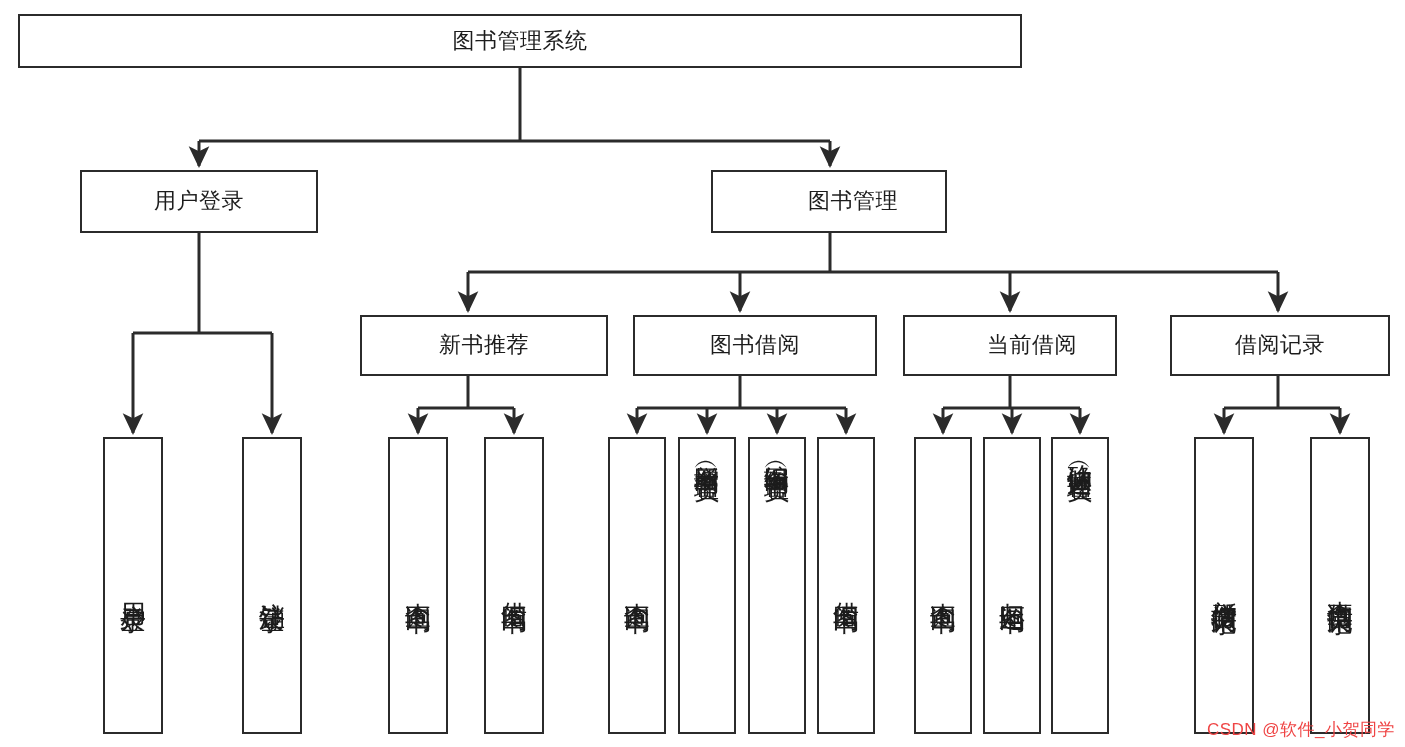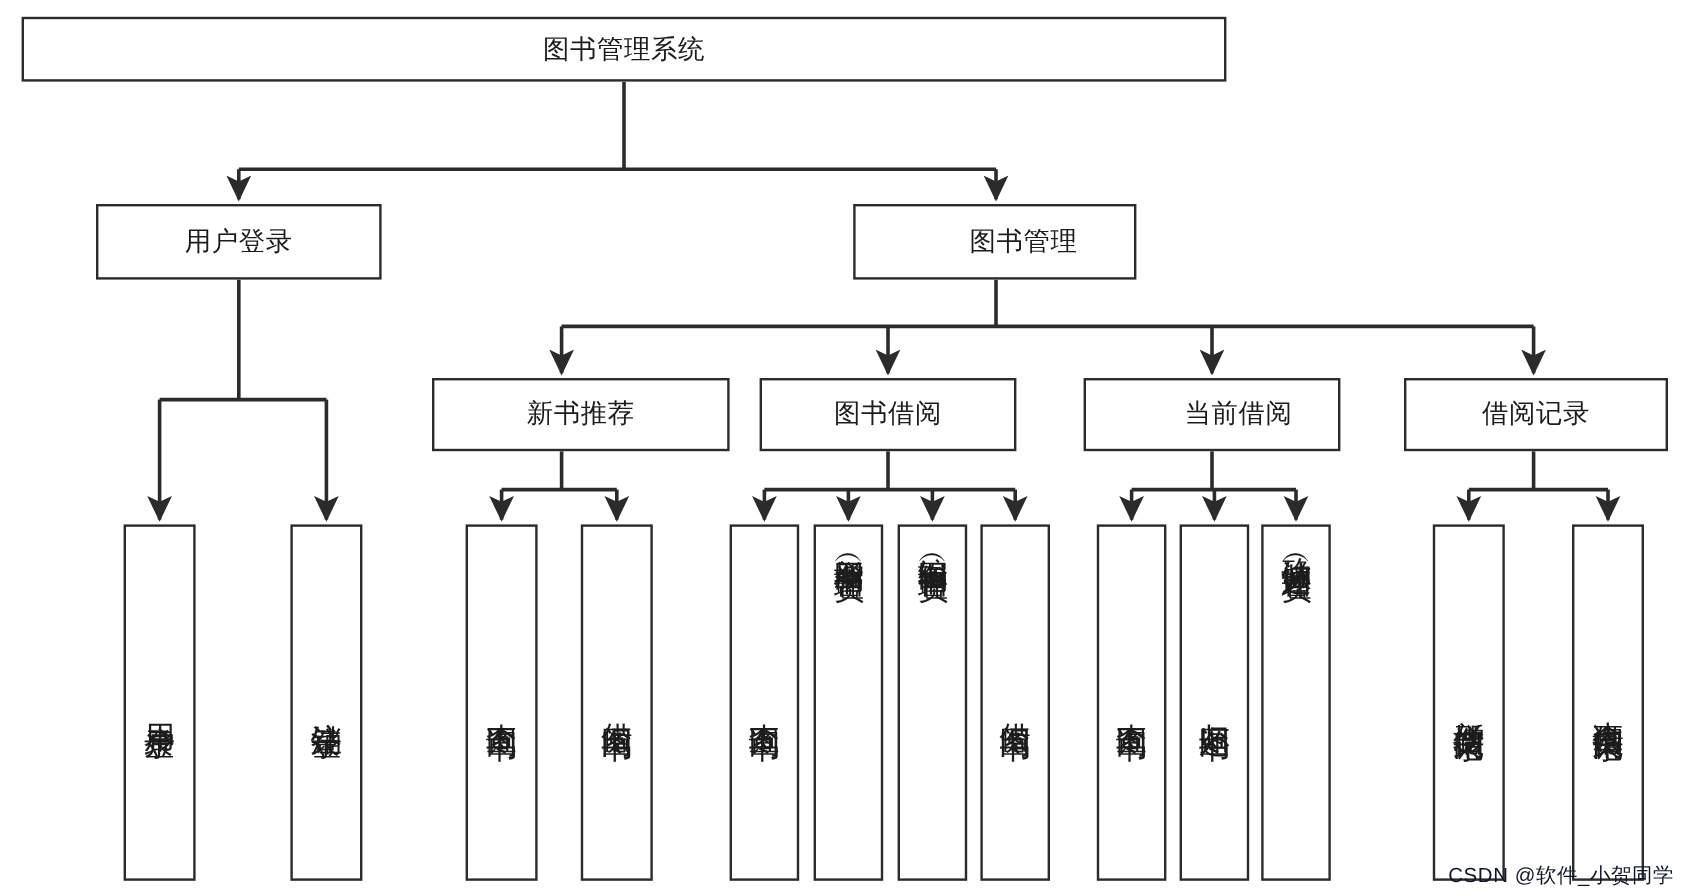--- a/index.html
+++ b/index.html
@@ -59,21 +59,21 @@
   }
   .node.vert.centered {
     align-items: center;
     padding-top: 0;
   }
   .watermark {
     position: absolute;
     right: 10px;
     bottom: 6px;
     font-size: 17px;
-    color: #0f172a;
+    color: #ef4444;
     white-space: nowrap;
     letter-spacing: 0.5px;
   }
 </style>
 </head>
 <body>
 
 <div id="canvas">
 
   <svg id="wires" viewBox="0 0 1405 747" xmlns="http://www.w3.org/2000/svg">
@@ -133,21 +133,21 @@
   <div class="node horiz" style="left:80px; top:170px; width:238px; height:63px;">
     <span class="label">用户登录</span>
   </div>
   <div class="node horiz" style="left:711px; top:170px; width:236px; height:63px;padding-left:48px;">
     <span class="label">图书管理</span>
   </div>
 
   <div class="node horiz" style="left:360px; top:315px; width:248px; height:61px;">
     <span class="label">新书推荐</span>
   </div>
-  <div class="node horiz" style="left:633px; top:315px; width:214px; height:61px;">
+  <div class="node horiz" style="left:633px; top:315px; width:244px; height:61px;">
     <span class="label">图书借阅</span>
   </div>
   <div class="node horiz" style="left:903px; top:315px; width:214px; height:61px;padding-left:44px;">
     <span class="label">当前借阅</span>
   </div>
   <div class="node horiz" style="left:1170px; top:315px; width:220px; height:61px;">
     <span class="label">借阅记录</span>
   </div>
 
   <div class="node vert centered" style="left:103px; top:437px; width:60px; height:297px;">

